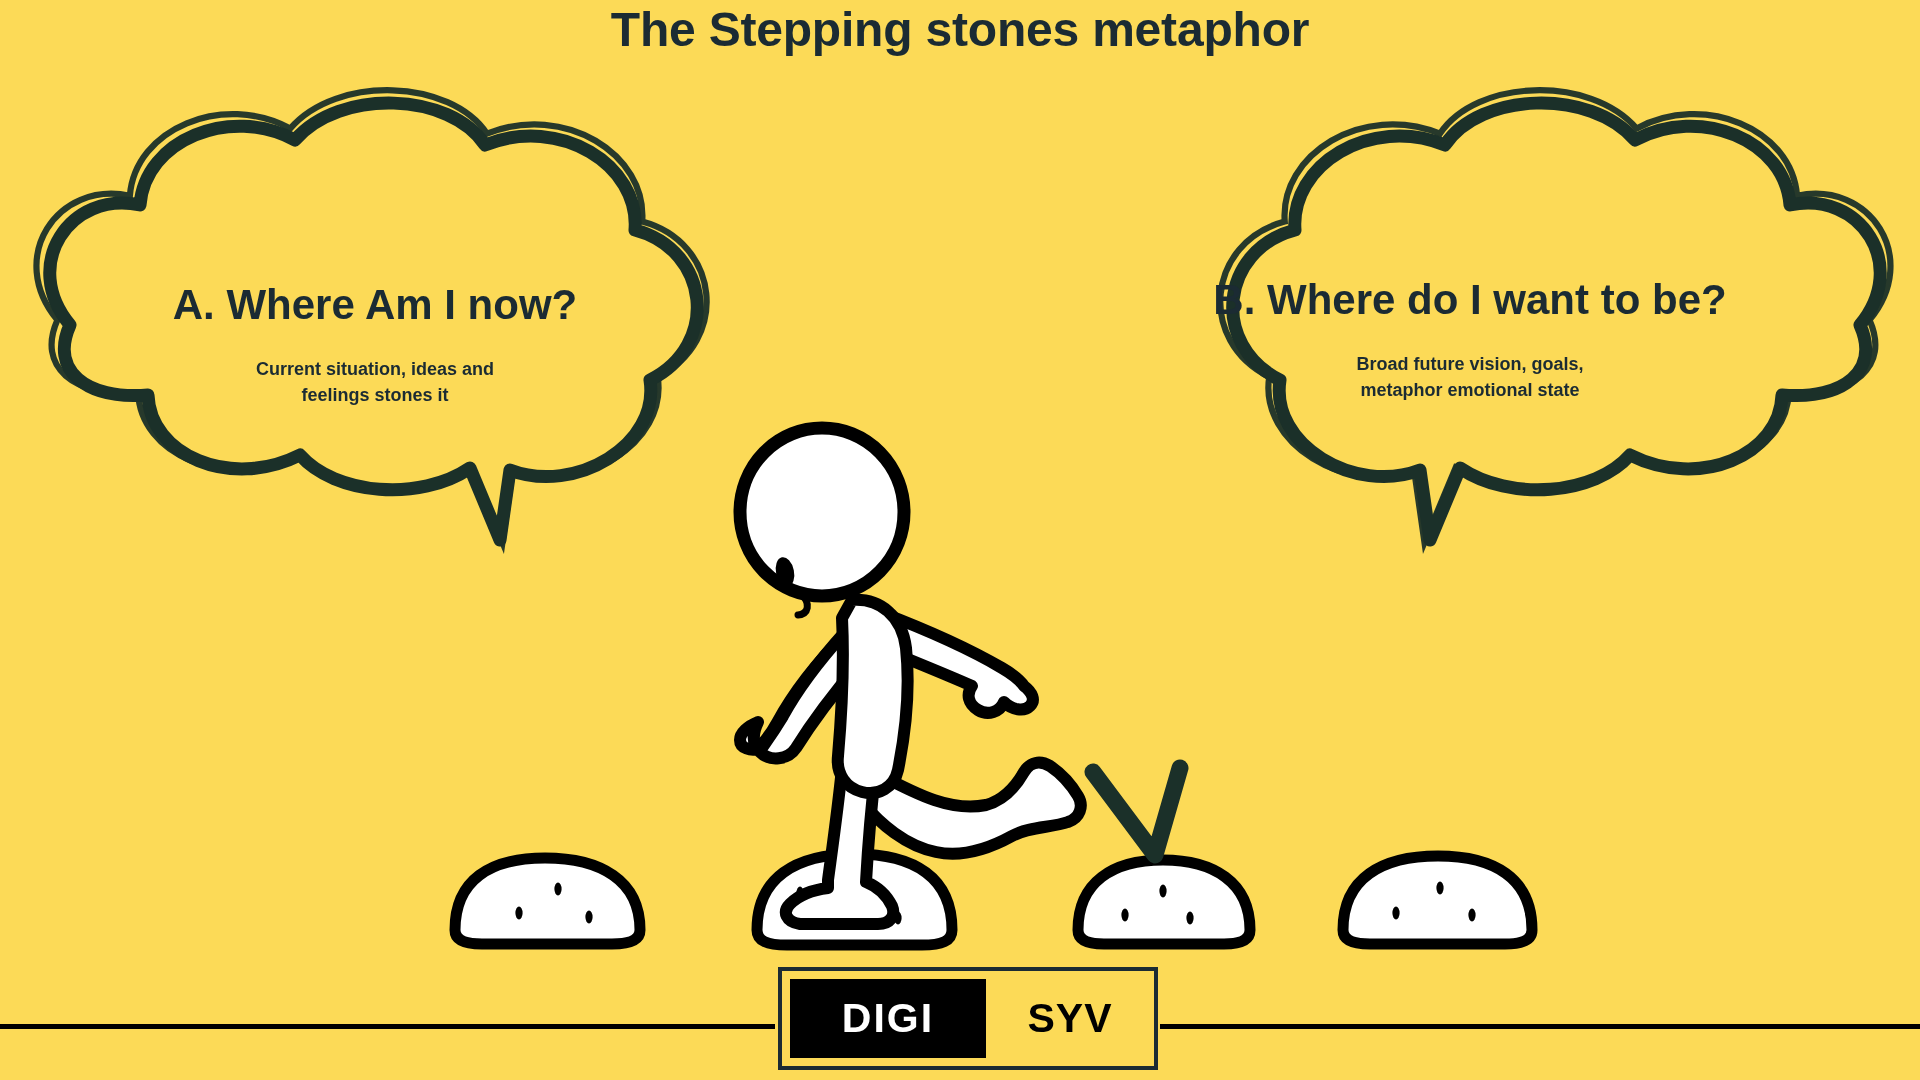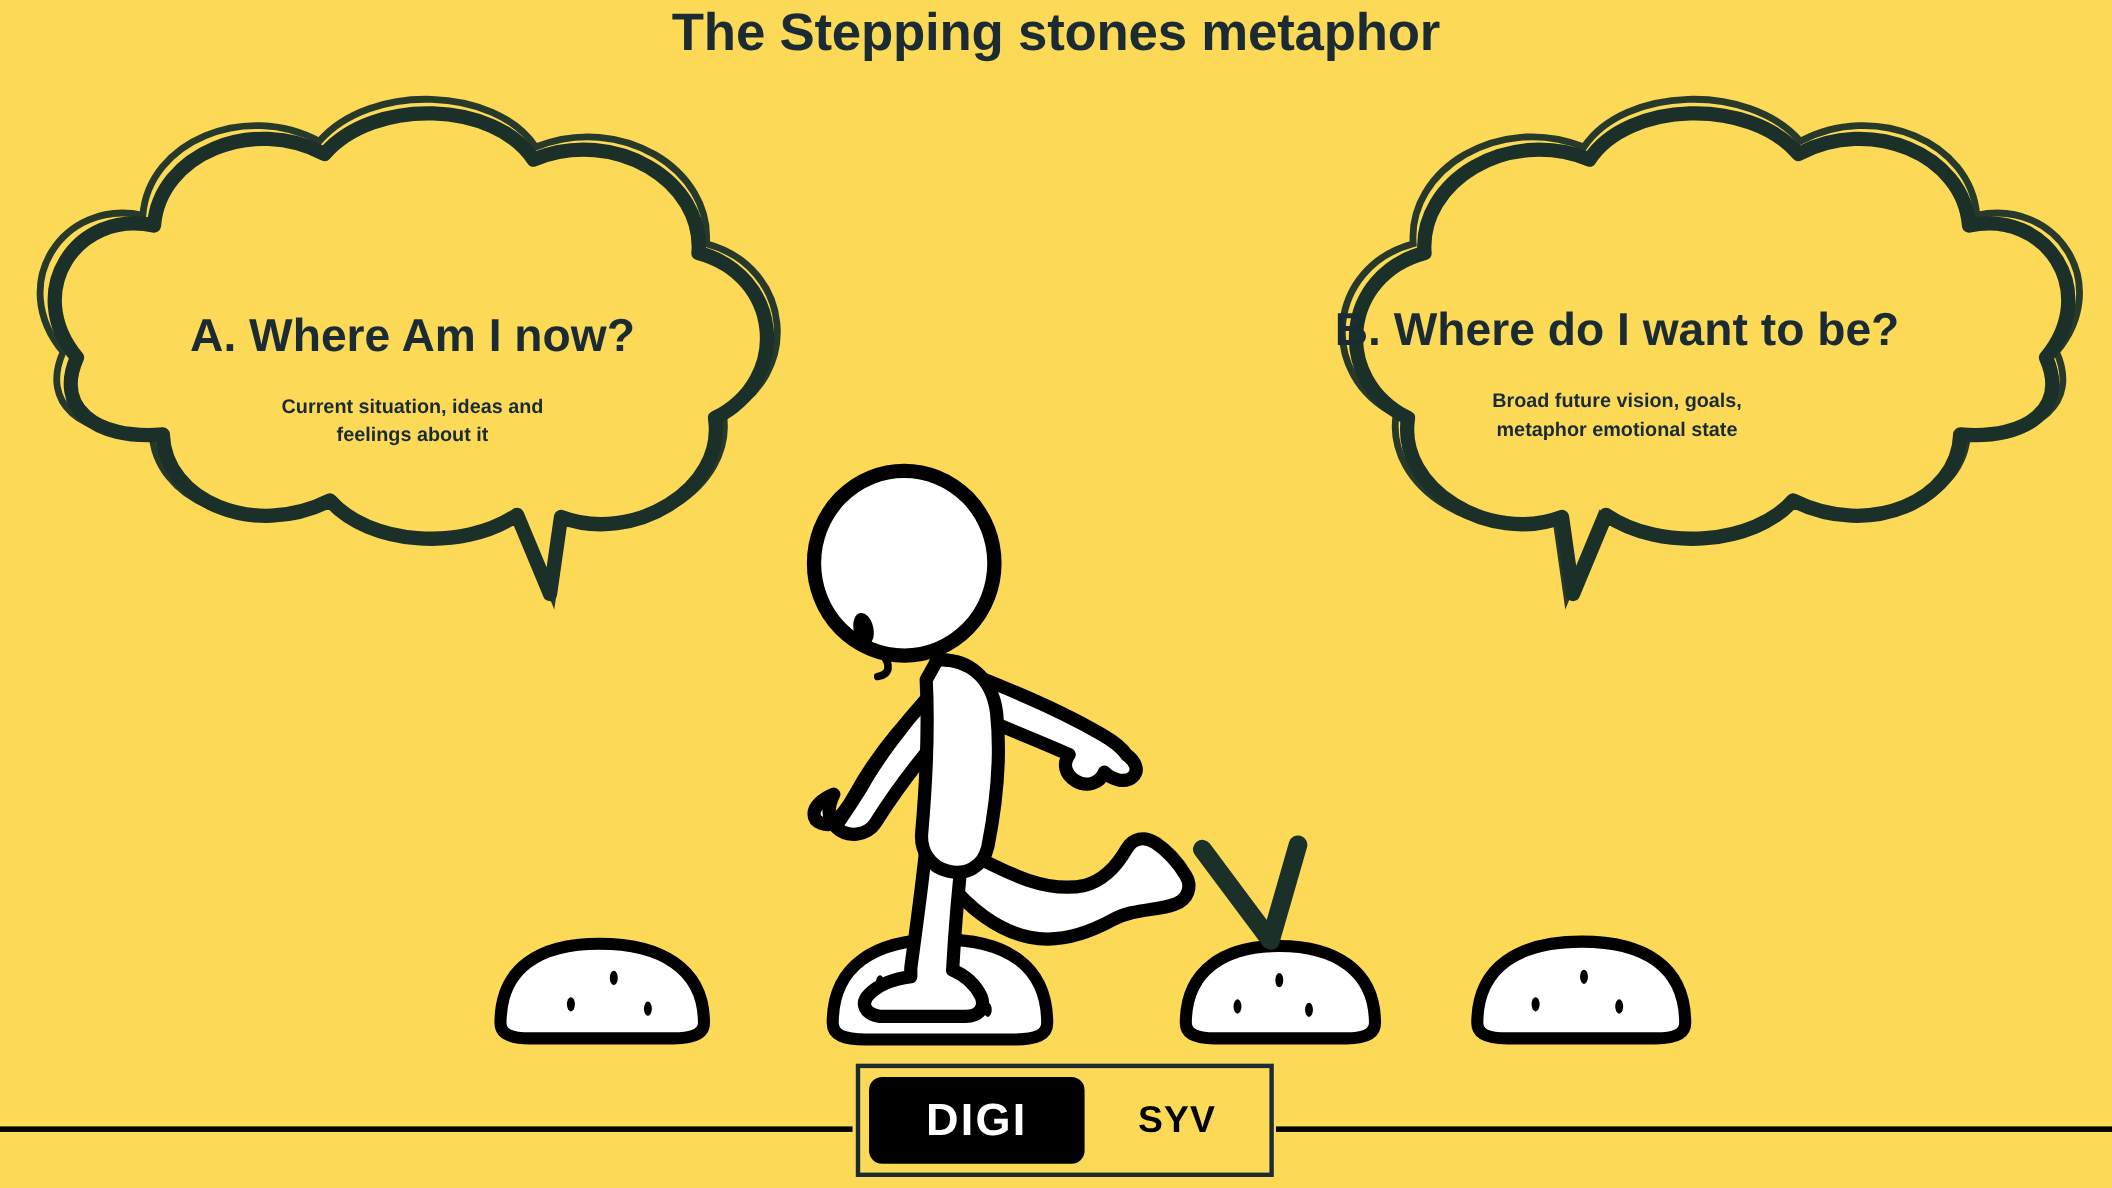--- a/index.html
+++ b/index.html
@@ -105,29 +105,28 @@
     background: #000000;
     color: #ffffff;
     width: 196px;
     display: flex;
     align-items: center;
     justify-content: center;
     font-size: 41px;
     font-weight: bold;
     letter-spacing: 2px;
     margin: 8px 0 8px 8px;
-    border-radius: 12px;
   }
   #logoSyv {
     flex: 1;
     display: flex;
     align-items: center;
     justify-content: center;
     color: #000000;
-    font-size: 34px;
+    font-size: 41px;
     font-weight: bold;
     letter-spacing: 1px;
   }
 </style>
 </head>
 <body>
 
 <div id="stage">
 
   <div id="title">The Stepping stones metaphor</div>
@@ -158,21 +157,21 @@
                C 390 432, 305 425, 270 385
                C 200 420, 120 385, 118 325
                C 55 330, 20 300, 40 255 Z" fill="none" stroke="#1b3029" stroke-width="13" stroke-linejoin="round" stroke-linecap="round"></path>
     </svg>
   </div>
 
   <div class="bubble-text" id="bubbleLeftText">
     <div class="bubble-heading">A. Where Am I now?</div>
     <div class="bubble-body">
       <div>Current situation, ideas and</div>
-      <div>feelings about it</div>
+      <div>feelings stones it</div>
     </div>
   </div>
 
   <div class="bubble-wrap" id="bubbleRight">
     <svg class="bubble-svg" width="740" height="500" viewBox="0 0 740 500">
       <path d="M 700 255
                C 750 195, 700 120, 630 135
                C 625 70, 540 35, 475 70
                C 430 18, 320 22, 285 75
                C 210 45, 130 95, 135 160

